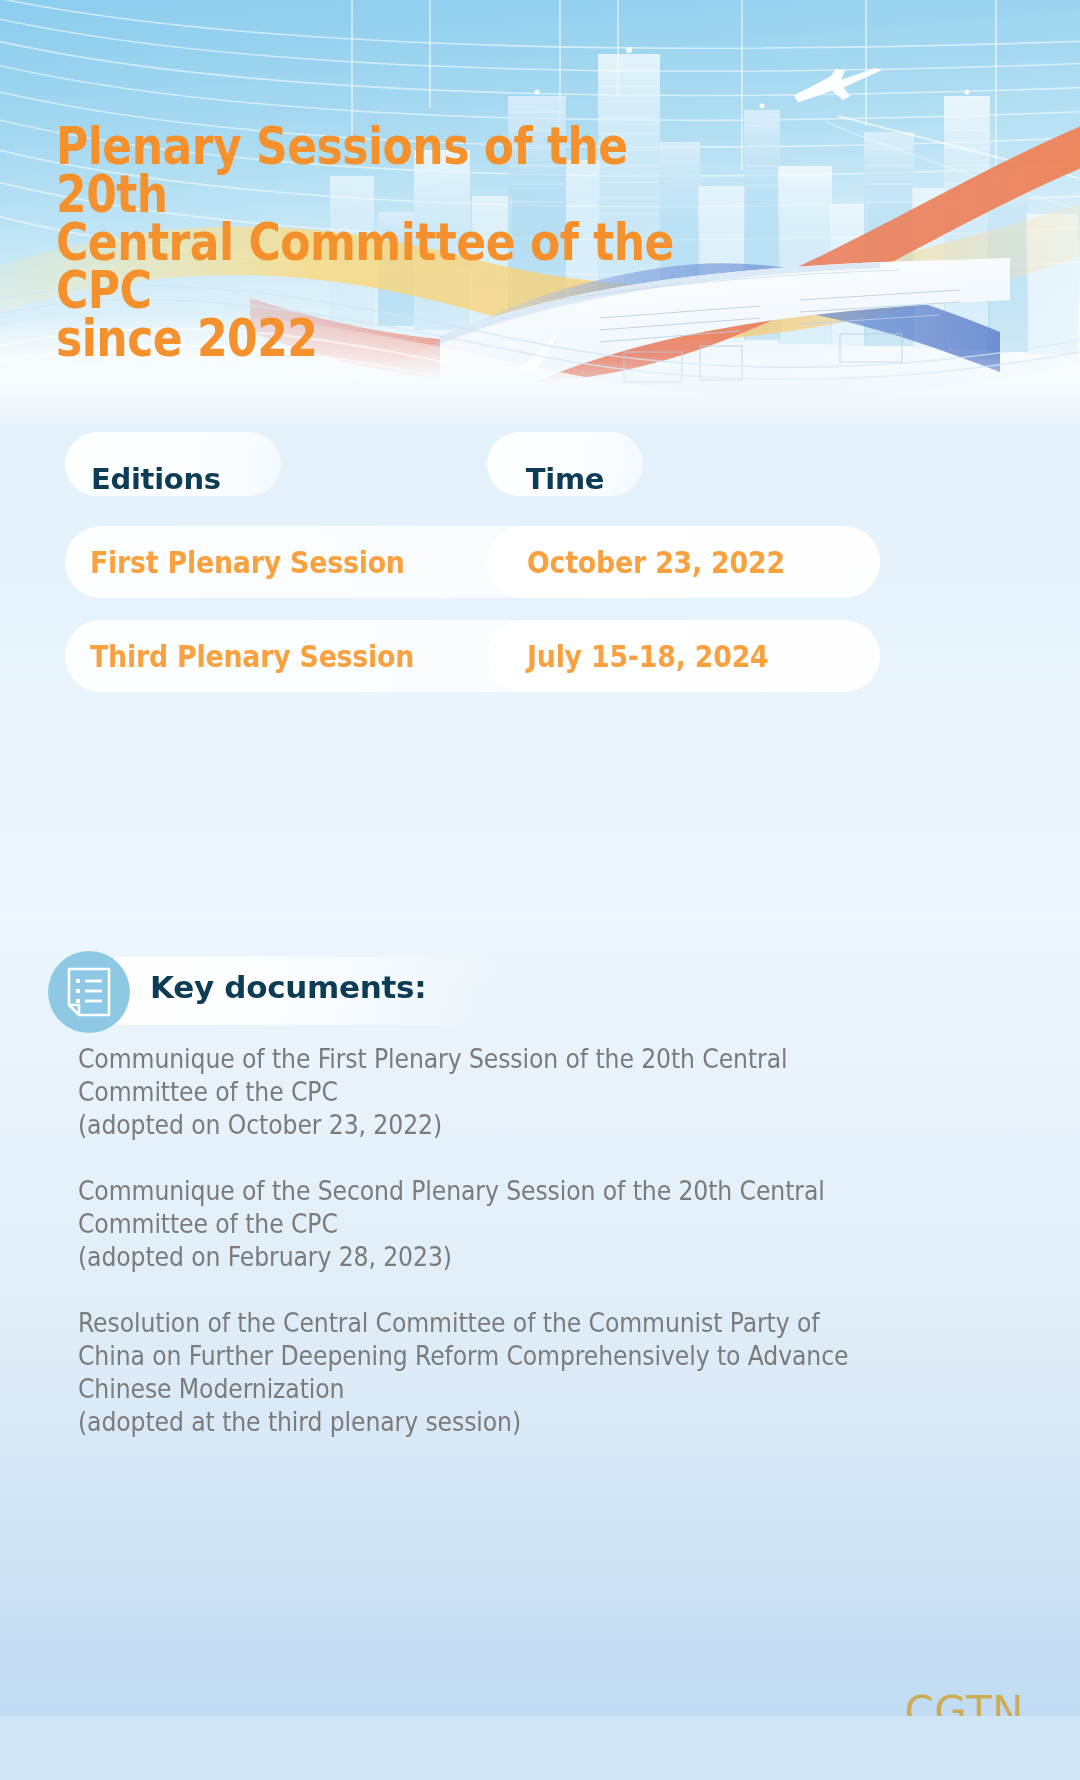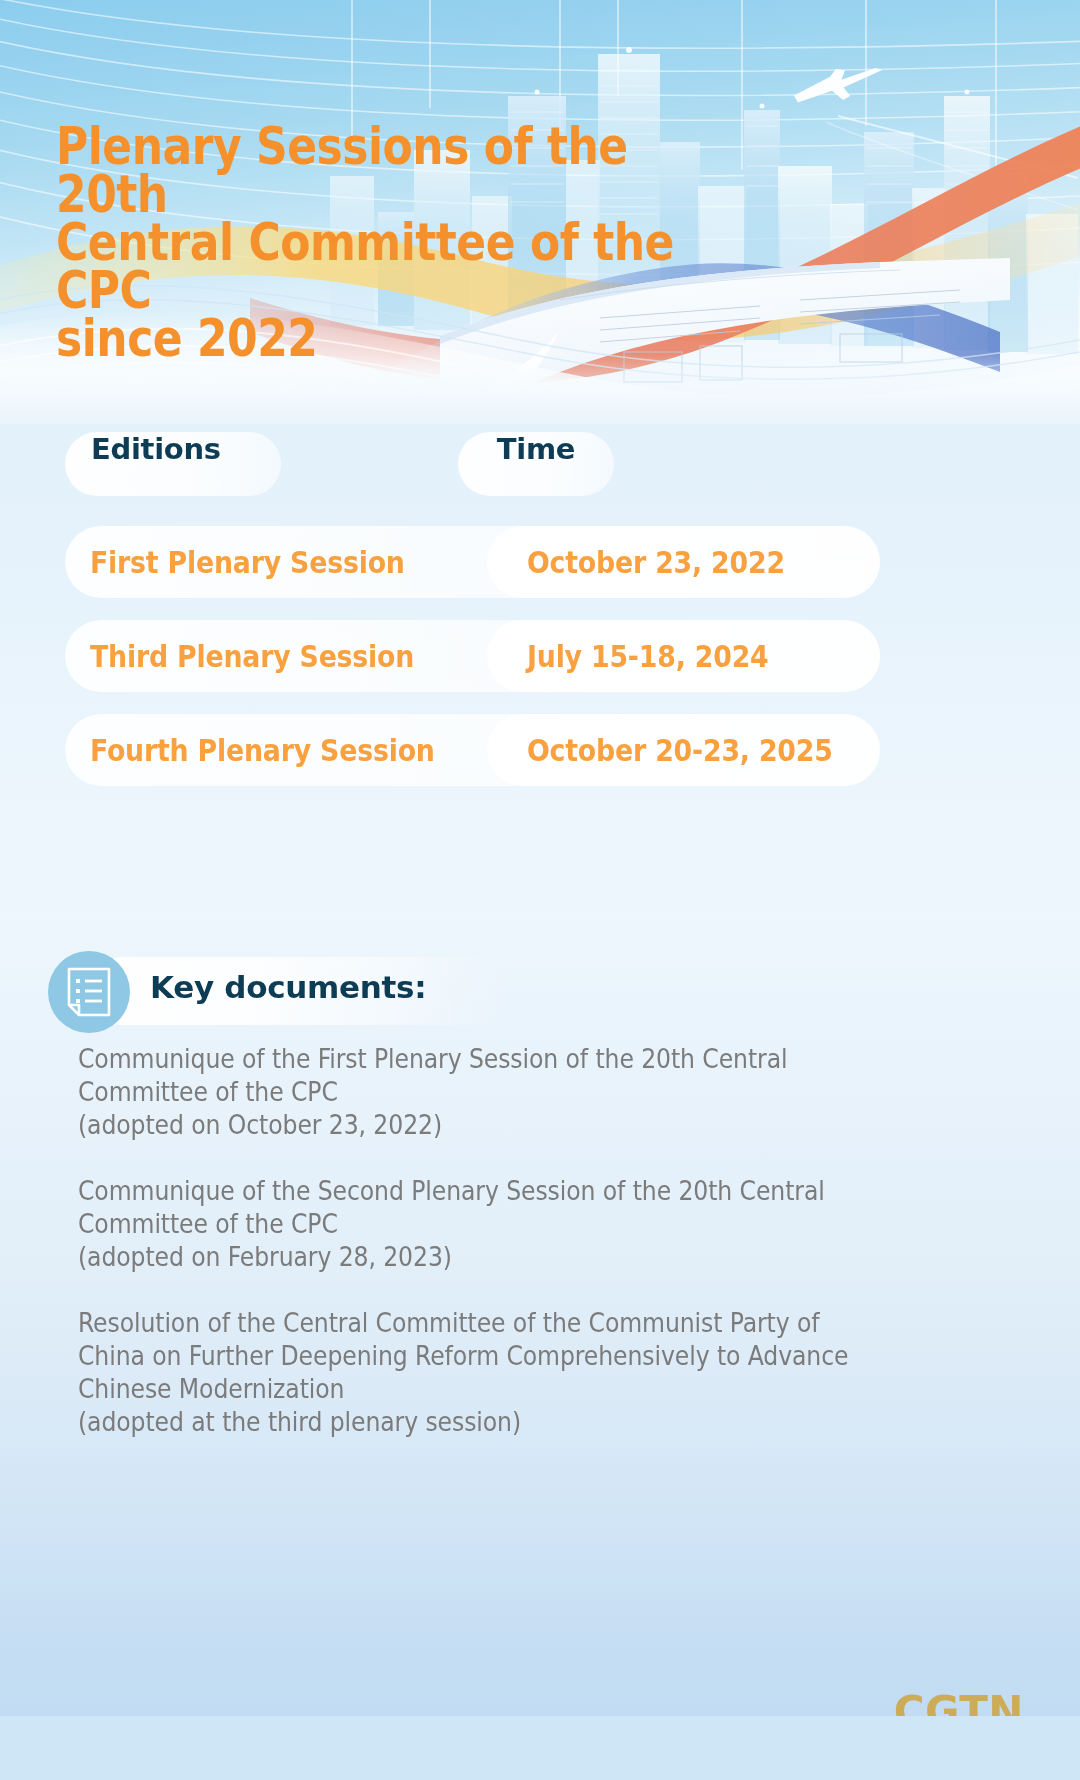--- a/index.html
+++ b/index.html
@@ -80,25 +80,25 @@
     position: relative;
     height: 96px;
   }
   .head-pill {
     position: absolute;
     top: 8px;
     height: 64px;
     border-radius: 32px;
     background: linear-gradient(100deg, rgba(255,255,255,0.97) 0%, rgba(255,255,255,0.82) 70%, rgba(255,255,255,0.55) 100%);
     display: flex;
-    align-items: flex-start;
+    align-items: flex-end;
     box-sizing: border-box;
   }
   .head-pill.editions { left: 65px; width: 216px; padding-left: 26px; }
-  .head-pill.time { left: 458px; width: 156px; justify-content: center; }
+  .head-pill.time { left: 487px; width: 156px; justify-content: center; }
   .head-label {
     font-family: "DejaVu Sans", "Liberation Sans", sans-serif;
     font-weight: bold;
     font-size: 29px;
     color: #0d3c54;
     letter-spacing: -0.3px;
   }
 
   .row {
     position: relative;
@@ -208,21 +208,21 @@
   }
   .doc-para.p0 { top: 130px; }
   .doc-para.p1 { top: 262px; }
   .doc-para.p2 { top: 394px; }
 
   .cgtn {
     position: absolute;
     right: 56px;
     bottom: 44px;
     font-family: "DejaVu Sans", "Liberation Sans", sans-serif;
-    font-weight: bold;
+    font-weight: normal;
     font-size: 42px;
     letter-spacing: 0.5px;
     color: #cdac58;
   }
 </style>
 </head>
 <body>
 
 <div class="page">
 
@@ -418,26 +418,20 @@
     </div>
 
 
     <div class="row">
       <div class="row-pill"></div>
       <div class="row-time-pill"></div>
       <div class="cell-edition">Third Plenary Session</div>
       <div class="cell-time">July 15-18, 2024</div>
     </div>
 
-    <div class="row">
-      <div class="row-pill"></div>
-      <div class="row-time-pill"></div>
-      <div class="cell-edition">Fourth Plenary Session</div>
-      <div class="cell-time">October 20-23, 2025</div>
-    </div>
 
   </div>
 
   <div class="docs">
 
     <div class="docs-head">
       <div class="docs-pill"></div>
       <div class="docs-icon">
         <svg width="46" height="50" viewBox="0 0 46 50">
           <path d="M3,2 L43,2 L43,48 L13,48 L3,38 Z" fill="none" stroke="#ffffff" stroke-width="2.6" stroke-linejoin="round"></path>

